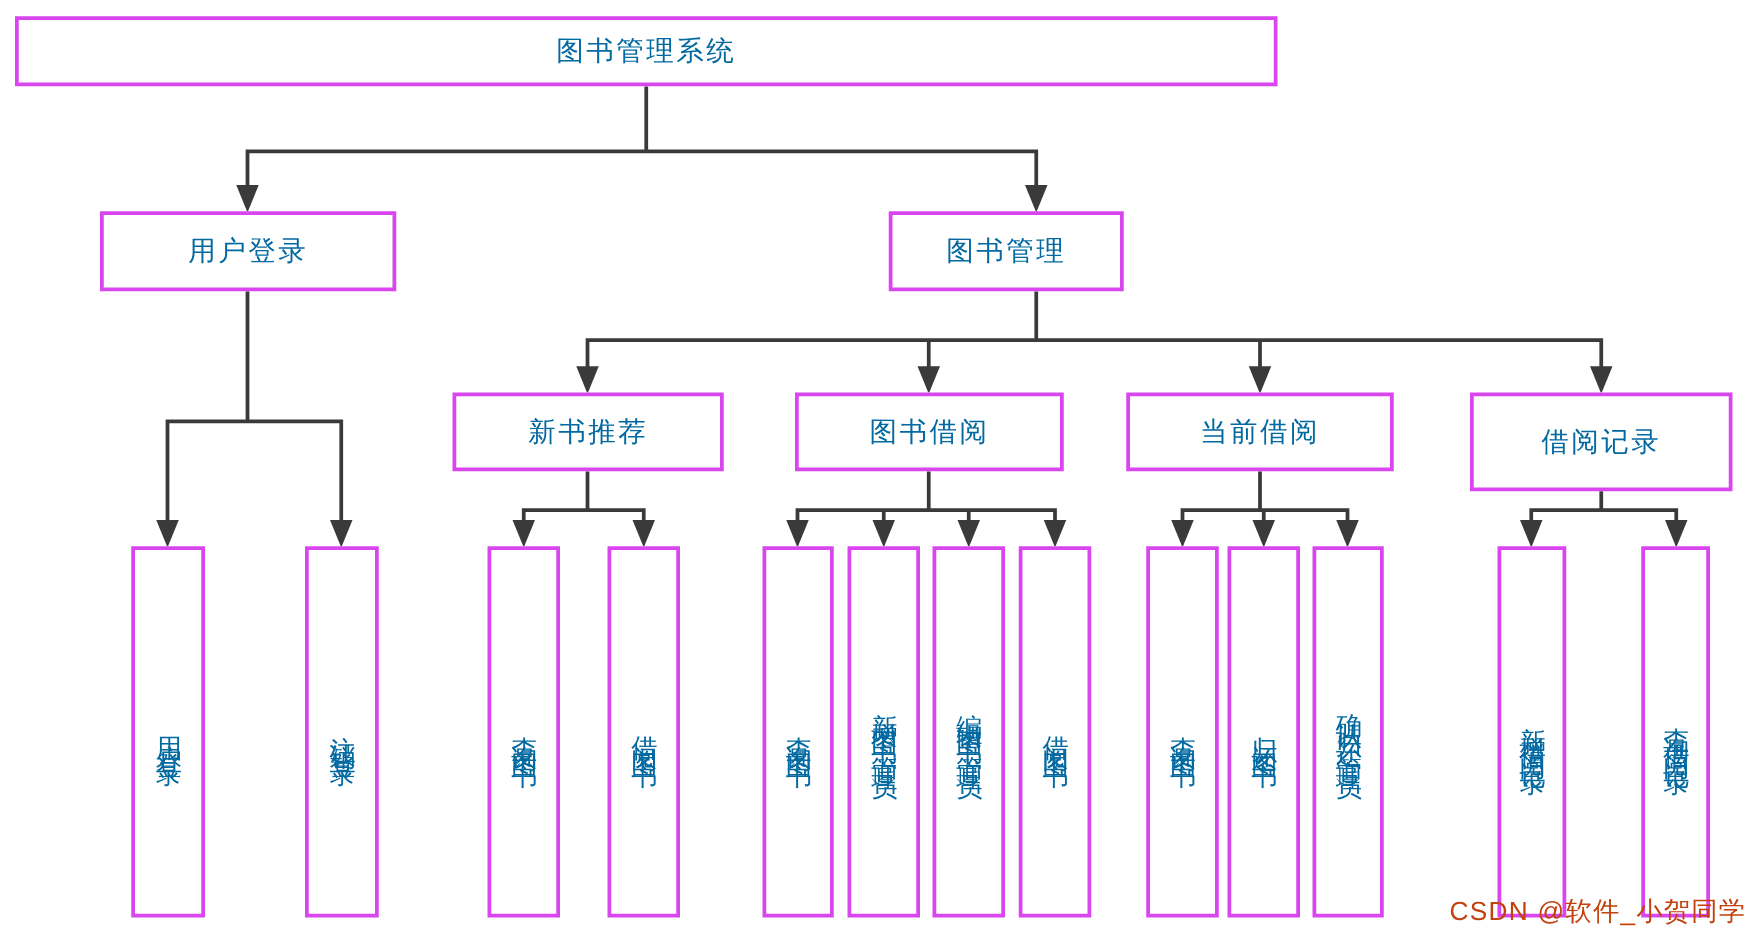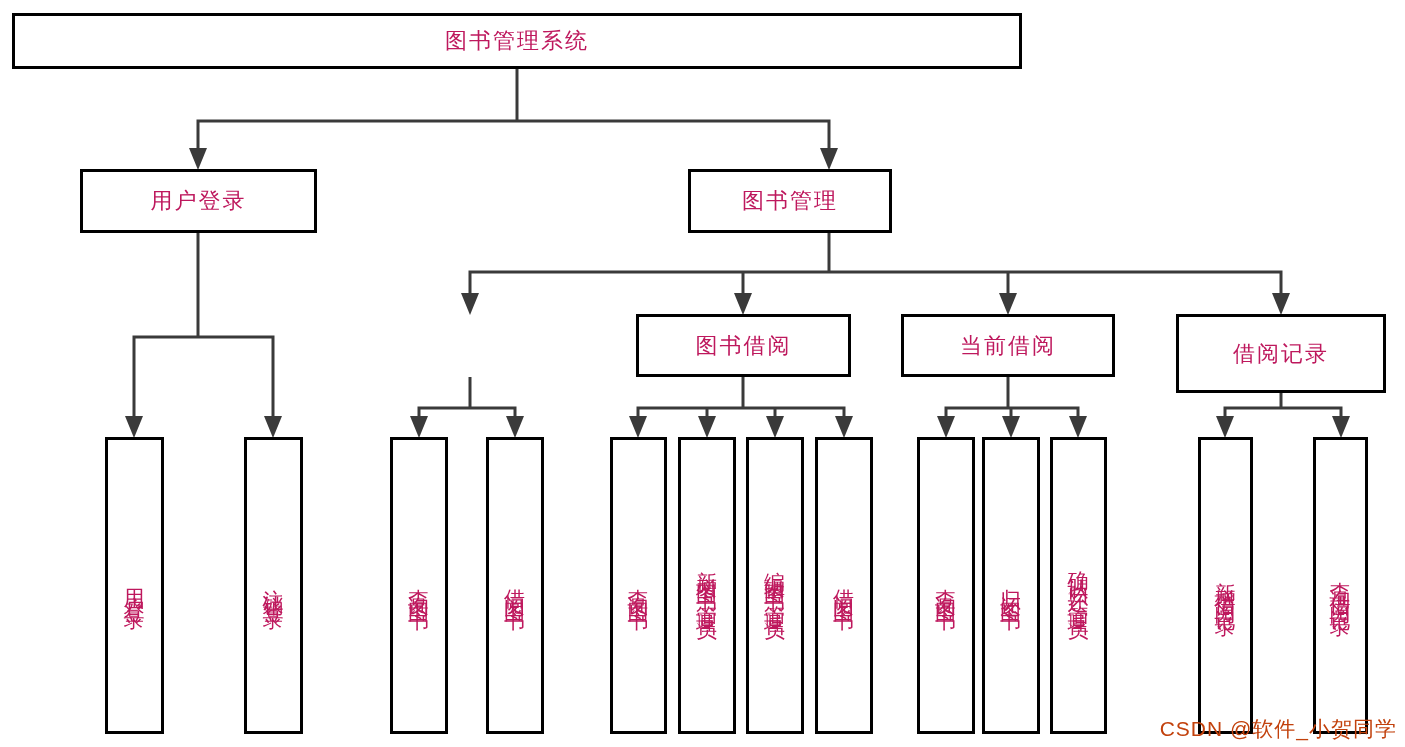--- a/index.html
+++ b/index.html
@@ -8,23 +8,23 @@
     width:1405px;height:747px;
     background:#ffffff;
     font-family:"Liberation Sans","DejaVu Sans",sans-serif;
     overflow:hidden;
   }
   #wires{position:absolute;left:0;top:0;z-index:0;}
   .box{
     position:absolute;
     box-sizing:border-box;
     background:#ffffff;
-    border:3px solid #000000;
+    border:3px solid #d946ef;
     display:flex;align-items:center;justify-content:center;
-    color:#be185d;
+    color:#0369a1;
     z-index:1;
   }
   .box span{display:block;}
   .h-box{font-size:22px;letter-spacing:2px;}
   .leaf{
     font-size:21px;
   }
   .leaf span{
     writing-mode:vertical-rl;
     text-orientation:mixed;
@@ -98,24 +98,27 @@
     </g>
   </svg>
 
   <div class="box h-box" style="left:12px;top:13px;width:1010px;height:56px">
     <span>图书管理系统</span>
   </div>
 
   <div class="box h-box" style="left:80px;top:169px;width:237px;height:64px">
     <span>用户登录</span>
   </div>
-  <div class="box h-box" style="left:688px;top:169px;width:204px;height:64px">
+  <div class="box h-box" style="left:711px;top:169px;width:188px;height:64px">
     <span>图书管理</span>
   </div>
 
+  <div class="box h-box" style="left:362px;top:314px;width:217px;height:63px">
+    <span>新书推荐</span>
+  </div>
   <div class="box h-box" style="left:901px;top:314px;width:214px;height:63px">
     <span>当前借阅</span>
   </div>
   <div class="box h-box" style="left:636px;top:314px;width:215px;height:63px">
     <span>图书借阅</span>
   </div>
   <div class="box h-box" style="left:1176px;top:314px;width:210px;height:79px">
     <span>借阅记录</span>
   </div>
 

